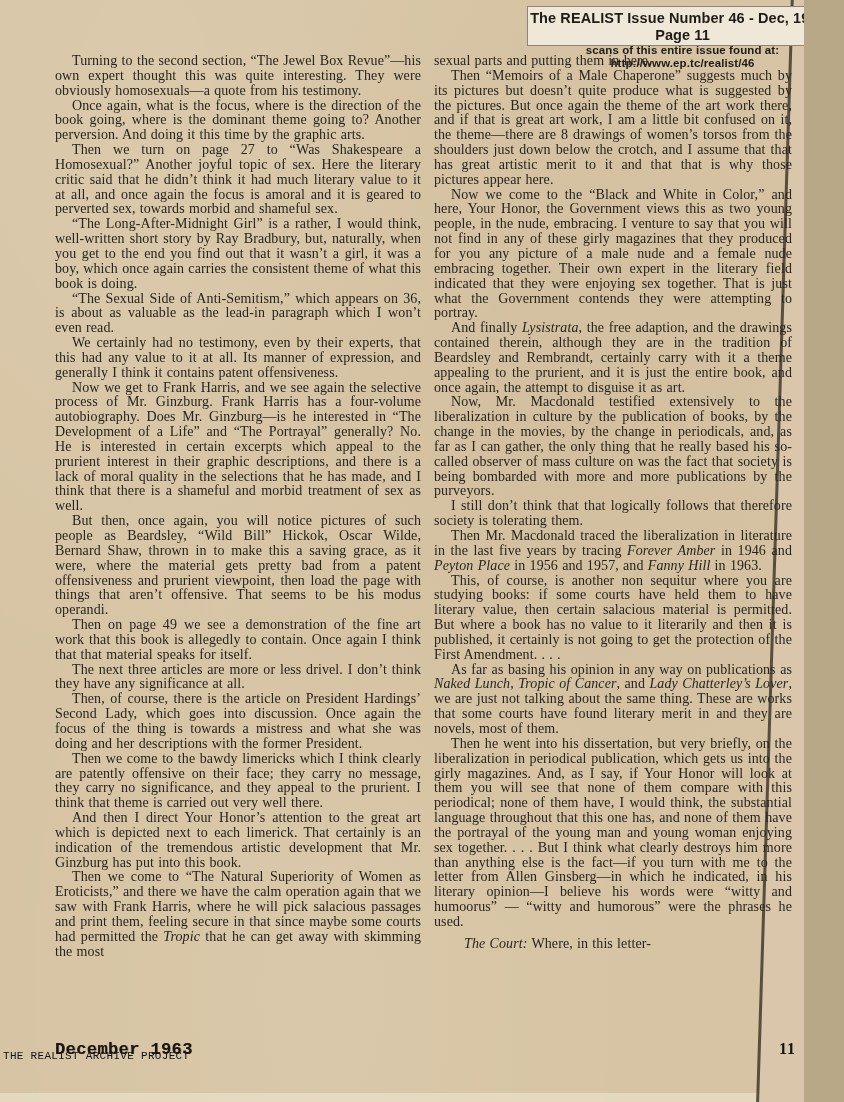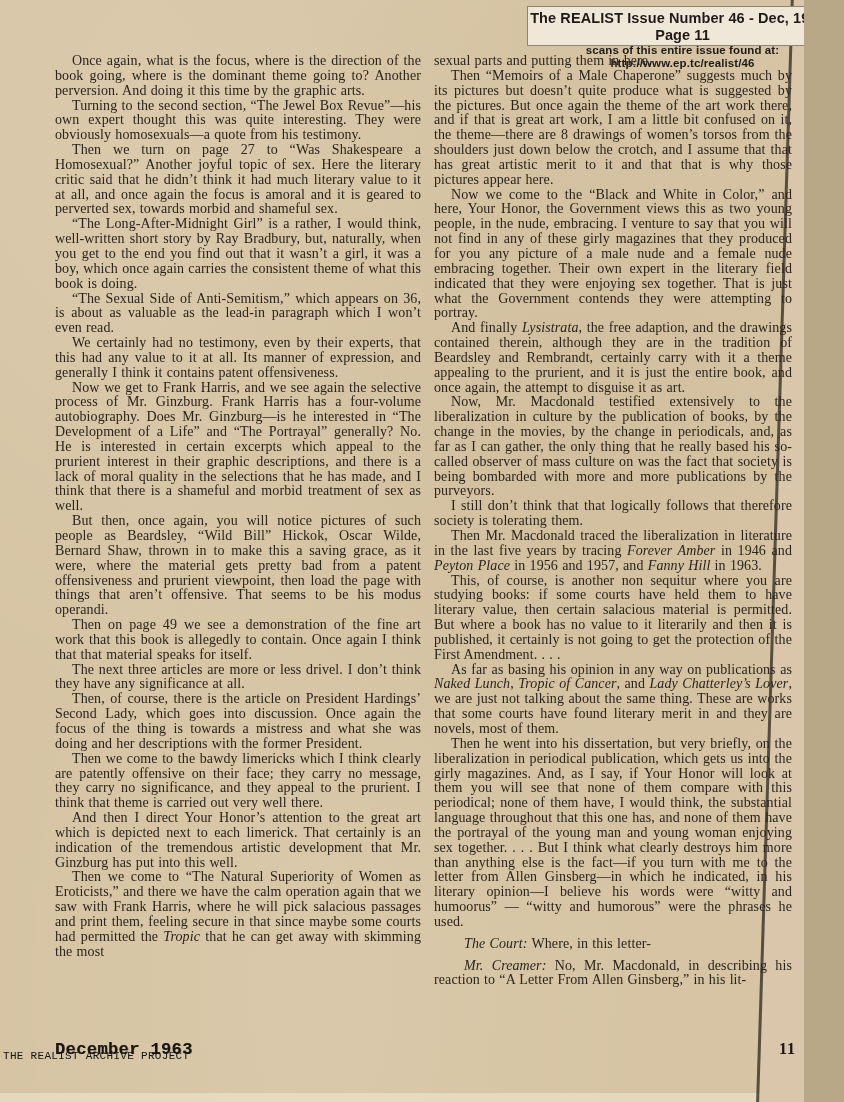--- a/index.html
+++ b/index.html
@@ -78,48 +78,47 @@
     <div class="edge-strip"></div>
     <div class="edge-line"></div>
   </div>
 
   <div class="header-label">
     <div class="l1">The REALIST Issue Number 46 - Dec, 1963 - Page 11</div>
     <div class="l2">scans of this entire issue found at: http://www.ep.tc/realist/46</div>
   </div>
 
   <div class="col col-left">
+      <p class="para"><span>Turning to the second section, “The Jewel Box Revue”—his own expert thought this was quite interesting. They were obviously homosexuals—a quote from his testimony.</span></p>
       <p class="para"><span>Once again, what is the focus, where is the direction of the book going, where is the dominant theme going to? Another perversion. And doing it this time by the graphic arts.</span></p>
-      <p class="para"><span>Turning to the second section, “The Jewel Box Revue”—his own expert thought this was quite interesting. They were obviously homosexuals—a quote from his testimony.</span></p>
       <p class="para"><span>Then we turn on page 27 to “Was Shakespeare a Homosexual?” Another joyful topic of sex. Here the literary critic said that he didn’t think it had much literary value to it at all, and once again the focus is amoral and it is geared to perverted sex, towards morbid and shameful sex.</span></p>
       <p class="para"><span>“The Long-After-Midnight Girl” is a rather, I would think, well-written short story by Ray Bradbury, but, naturally, when you get to the end you find out that it wasn’t a girl, it was a boy, which once again carries the consistent theme of what this book is doing.</span></p>
       <p class="para"><span>“The Sexual Side of Anti-Semitism,” which appears on 36, is about as valuable as the lead-in paragraph which I won’t even read.</span></p>
       <p class="para"><span>We certainly had no testimony, even by their experts, that this had any value to it at all. Its manner of expression, and generally I think it contains patent offensiveness.</span></p>
       <p class="para"><span>Now we get to Frank Harris, and we see again the selective process of Mr. Ginzburg. Frank Harris has a four-volume autobiography. Does Mr. Ginzburg—is he interested in “The Development of a Life” and “The Portrayal” generally? No. He is interested in certain excerpts which appeal to the prurient interest in their graphic descriptions, and there is a lack of moral quality in the selections that he has made, and I think that there is a shameful and morbid treatment of sex as well.</span></p>
       <p class="para"><span>But then, once again, you will notice pictures of such people as Beardsley, “Wild Bill” Hickok, Oscar Wilde, Bernard Shaw, thrown in to make this a saving grace, as it were, where the material gets pretty bad from a patent offensiveness and prurient viewpoint, then load the page with things that aren’t offensive. That seems to be his modus operandi.</span></p>
       <p class="para"><span>Then on page 49 we see a demonstration of the fine art work that this book is allegedly to contain. Once again I think that that material speaks for itself.</span></p>
       <p class="para"><span>The next three articles are more or less drivel. I don’t think they have any significance at all.</span></p>
       <p class="para"><span>Then, of course, there is the article on President Hardings’ Second Lady, which goes into discussion. Once again the focus of the thing is towards a mistress and what she was doing and her descriptions with the former President.</span></p>
       <p class="para"><span>Then we come to the bawdy limericks which I think clearly are patently offensive on their face; they carry no message, they carry no significance, and they appeal to the prurient. I think that theme is carried out very well there.</span></p>
-      <p class="para"><span>And then I direct Your Honor’s attention to the great art which is depicted next to each limerick. That certainly is an indication of the tremendous artistic development that Mr. Ginzburg has put into this well.</span></p>
+      <p class="para"><span>And then I direct Your Honor’s attention to the great art which is depicted next to each limerick. That certainly is an indication of the tremendous artistic development that Mr. Ginzburg has put into this book.</span></p>
       <p class="para"><span>Then we come to “The Natural Superiority of Women as Eroticists,” and there we have the calm operation again that we saw with Frank Harris, where he will pick salacious passages and print them, feeling secure in that since maybe some courts had permitted the </span><span class="it">Tropic</span><span> that he can get away with skimming the most</span></p>
     </div>
   <div class="col col-right">
       <p class="para noindent"><span>sexual parts and putting them in here.</span></p>
       <p class="para"><span>Then “Memoirs of a Male Chaperone” suggests much by its pictures but doesn’t quite produce what is suggested by the pictures. But once again the theme of the art work there, and if that is great art work, I am a little bit confused on it, the theme—there are 8 drawings of women’s torsos from the shoulders just down below the crotch, and I assume that that has great artistic merit to it and that that is why those pictures appear here.</span></p>
       <p class="para"><span>Now we come to the “Black and White in Color,” and here, Your Honor, the Government views this as two young people, in the nude, embracing. I venture to say that you will not find in any of these girly magazines that they produced for you any picture of a male nude and a female nude embracing together. Their own expert in the literary field indicated that they were enjoying sex together. That is just what the Government contends they were attempting to portray.</span></p>
       <p class="para"><span>And finally </span><span class="it">Lysistrata</span><span>, the free adaption, and the drawings contained therein, although they are in the tradition of Beardsley and Rembrandt, certainly carry with it a theme appealing to the prurient, and it is just the entire book, and once again, the attempt to disguise it as art.</span></p>
       <p class="para"><span>Now, Mr. Macdonald testified extensively to the liberalization in culture by the publication of books, by the change in the movies, by the change in periodicals, and, as far as I can gather, the only thing that he really based his so-called observer of mass culture on was the fact that society is being bombarded with more and more publications by the purveyors.</span></p>
       <p class="para"><span>I still don’t think that that logically follows that therefore society is tolerating them.</span></p>
       <p class="para"><span>Then Mr. Macdonald traced the liberalization in literature in the last five years by tracing </span><span class="it">Forever Amber</span><span> in 1946 and </span><span class="it">Peyton Place</span><span> in 1956 and 1957, and </span><span class="it">Fanny Hill</span><span> in 1963.</span></p>
       <p class="para"><span>This, of course, is another non sequitur where you are studying books: if some courts have held them to have literary value, then certain salacious material is permitted. But where a book has no value to it literarily and then it is published, it certainly is not going to get the protection of the First Amendment. . . .</span></p>
       <p class="para"><span>As far as basing his opinion in any way on publications as </span><span class="it">Naked Lunch</span><span>, </span><span class="it">Tropic of Cancer</span><span>, and </span><span class="it">Lady Chatterley’s Lover</span><span>, we are just not talking about the same thing. These are works that some courts have found literary merit in and they are novels, most of them.</span></p>
       <p class="para"><span>Then he went into his dissertation, but very briefly, on the liberalization in periodical publication, which gets us into the girly magazines. And, as I say, if Your Honor will look at them you will see that none of them compare with this periodical; none of them have, I would think, the substantial language throughout that this one has, and none of them have the portrayal of the young man and young woman enjoying sex together. . . . But I think what clearly destroys him more than anything else is the fact—if you turn with me to the letter from Allen Ginsberg—in which he indicated, in his literary opinion—I believe his words were “witty and humoorus” — “witty and humorous” were the phrases he used.</span></p>
       <p class="para dialog"><span class="it">The Court:</span><span> Where, in this letter-</span></p>
-      <p class="para dialog"><span class="it">Mr. Creamer:</span><span> No, Mr. Macdonald, in describing his reaction to “A Letter From Allen Ginsberg,” in his lit-</span></p>
     </div>
 
   <div class="date-footer">December 1963</div>
   <div class="page-num">11</div>
 
   <div class="watermark">
     <div class="proj">THE REALIST ARCHIVE PROJECT</div>
   </div>
 
 </div>

